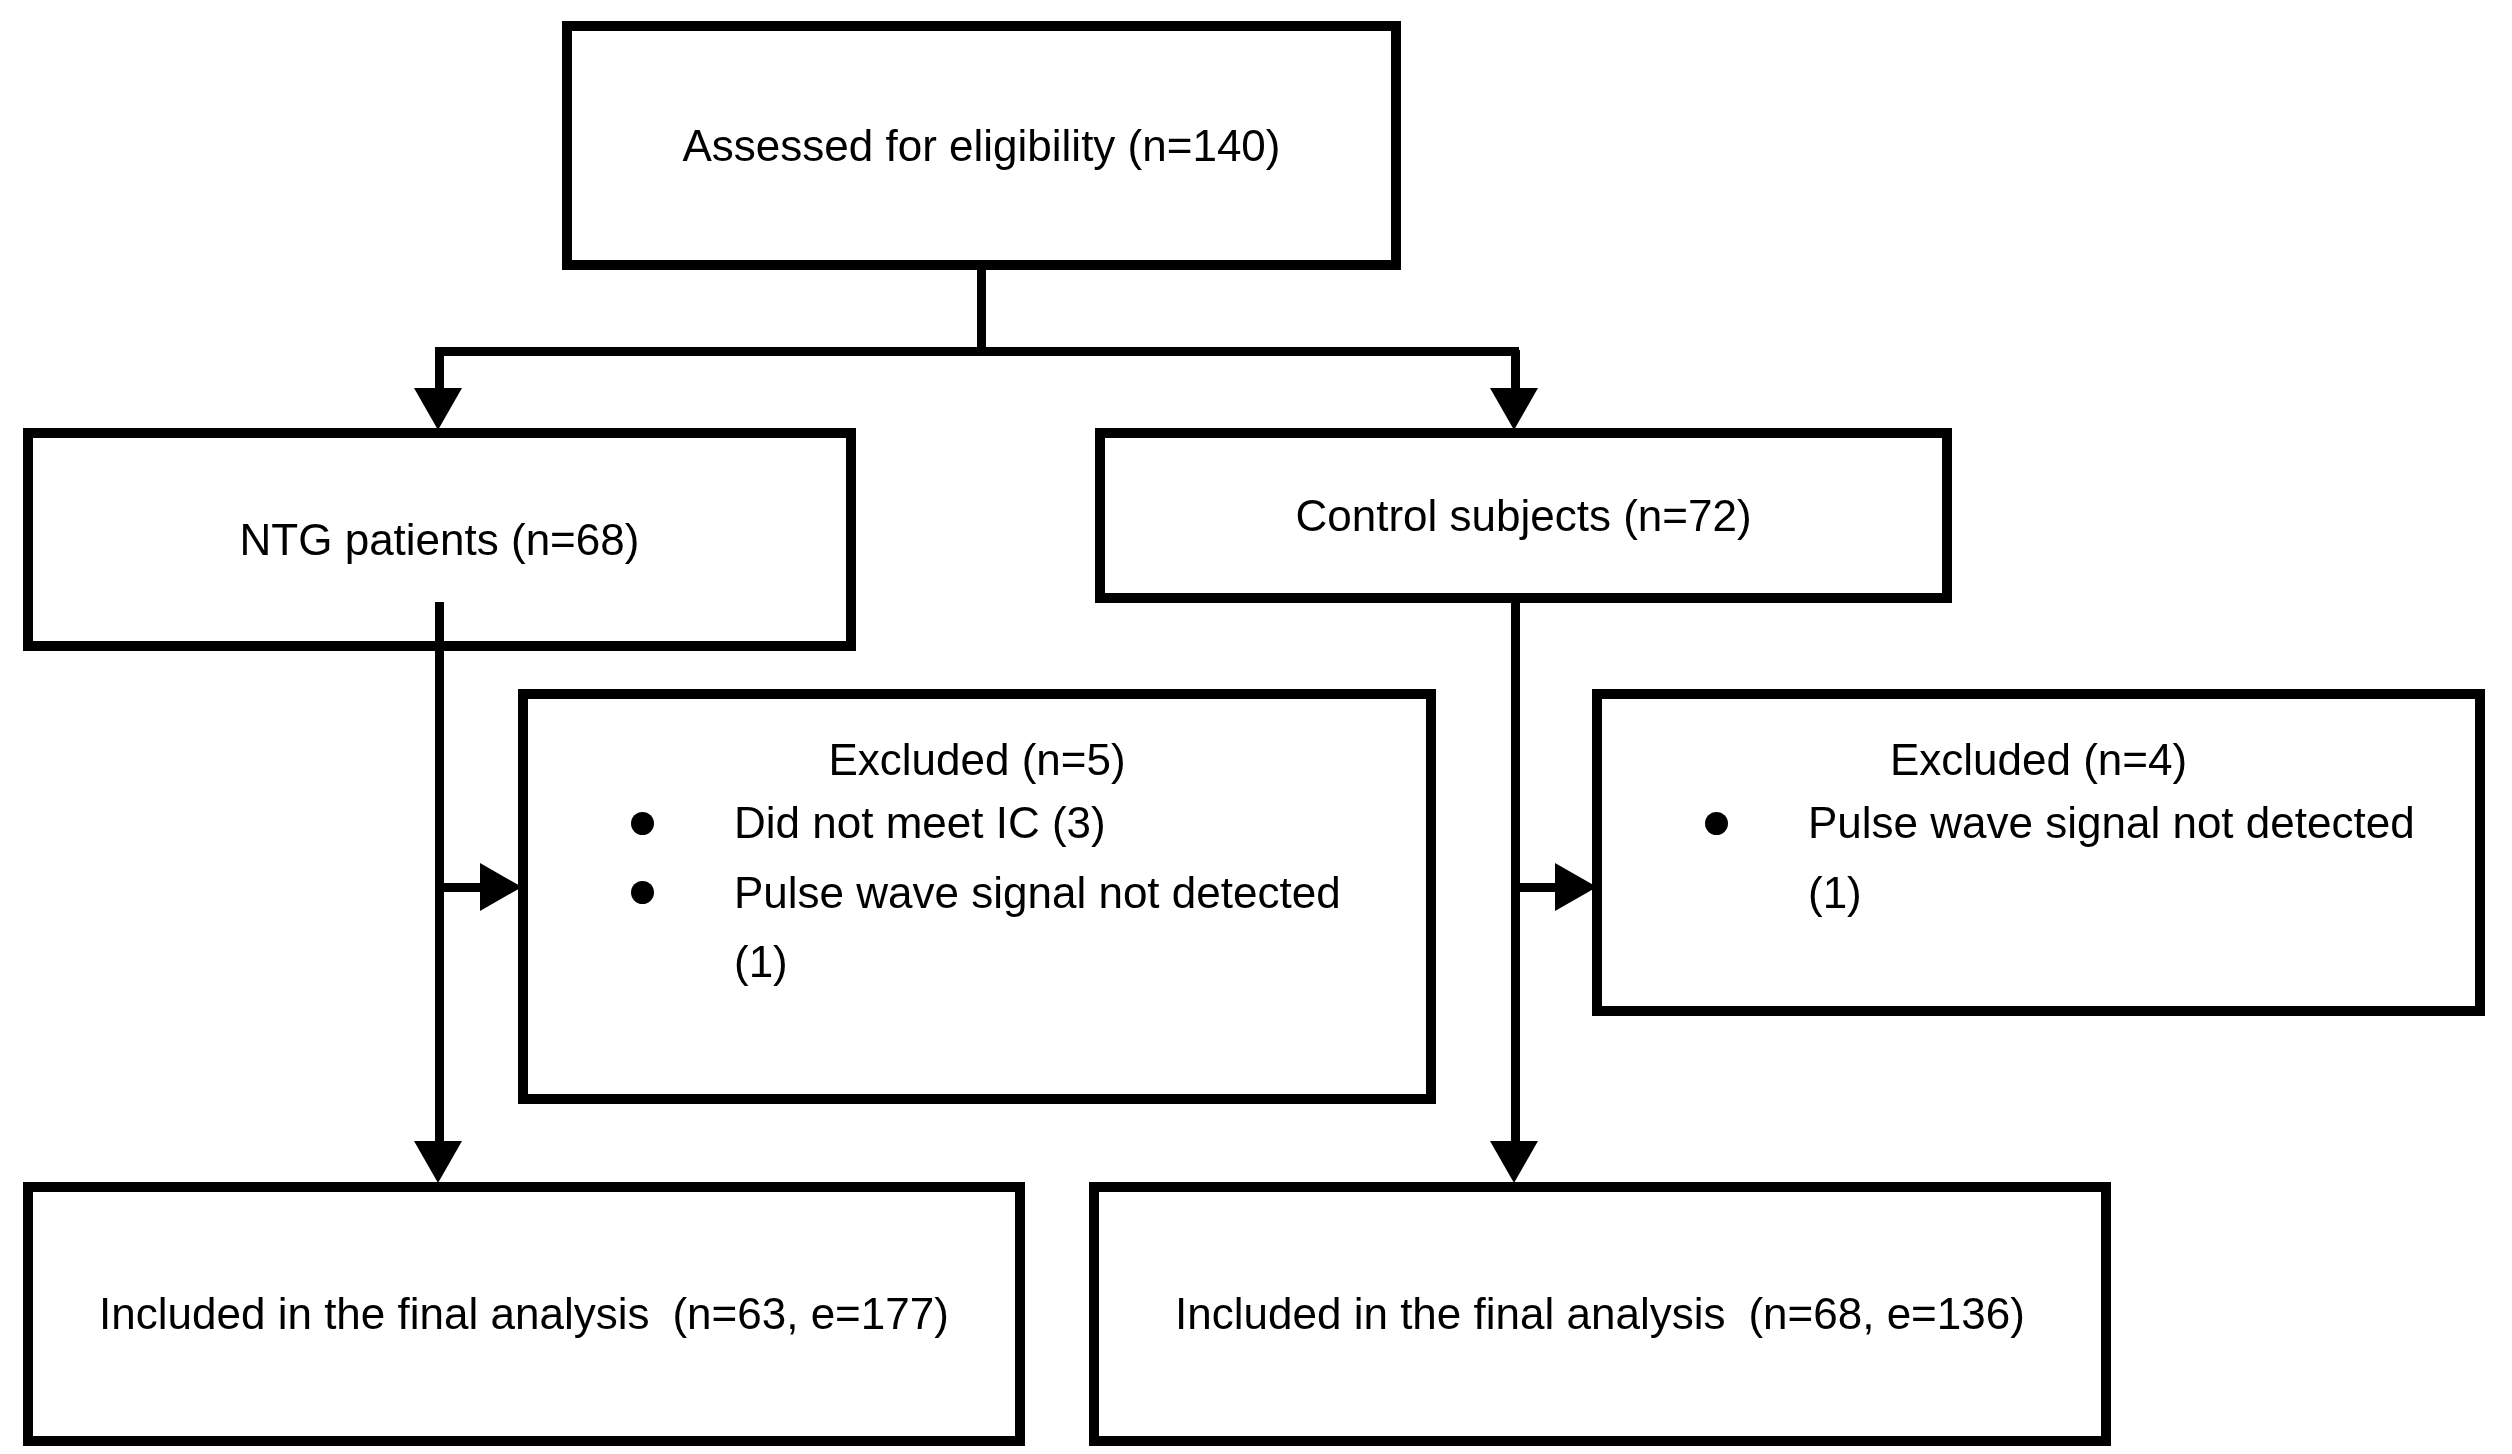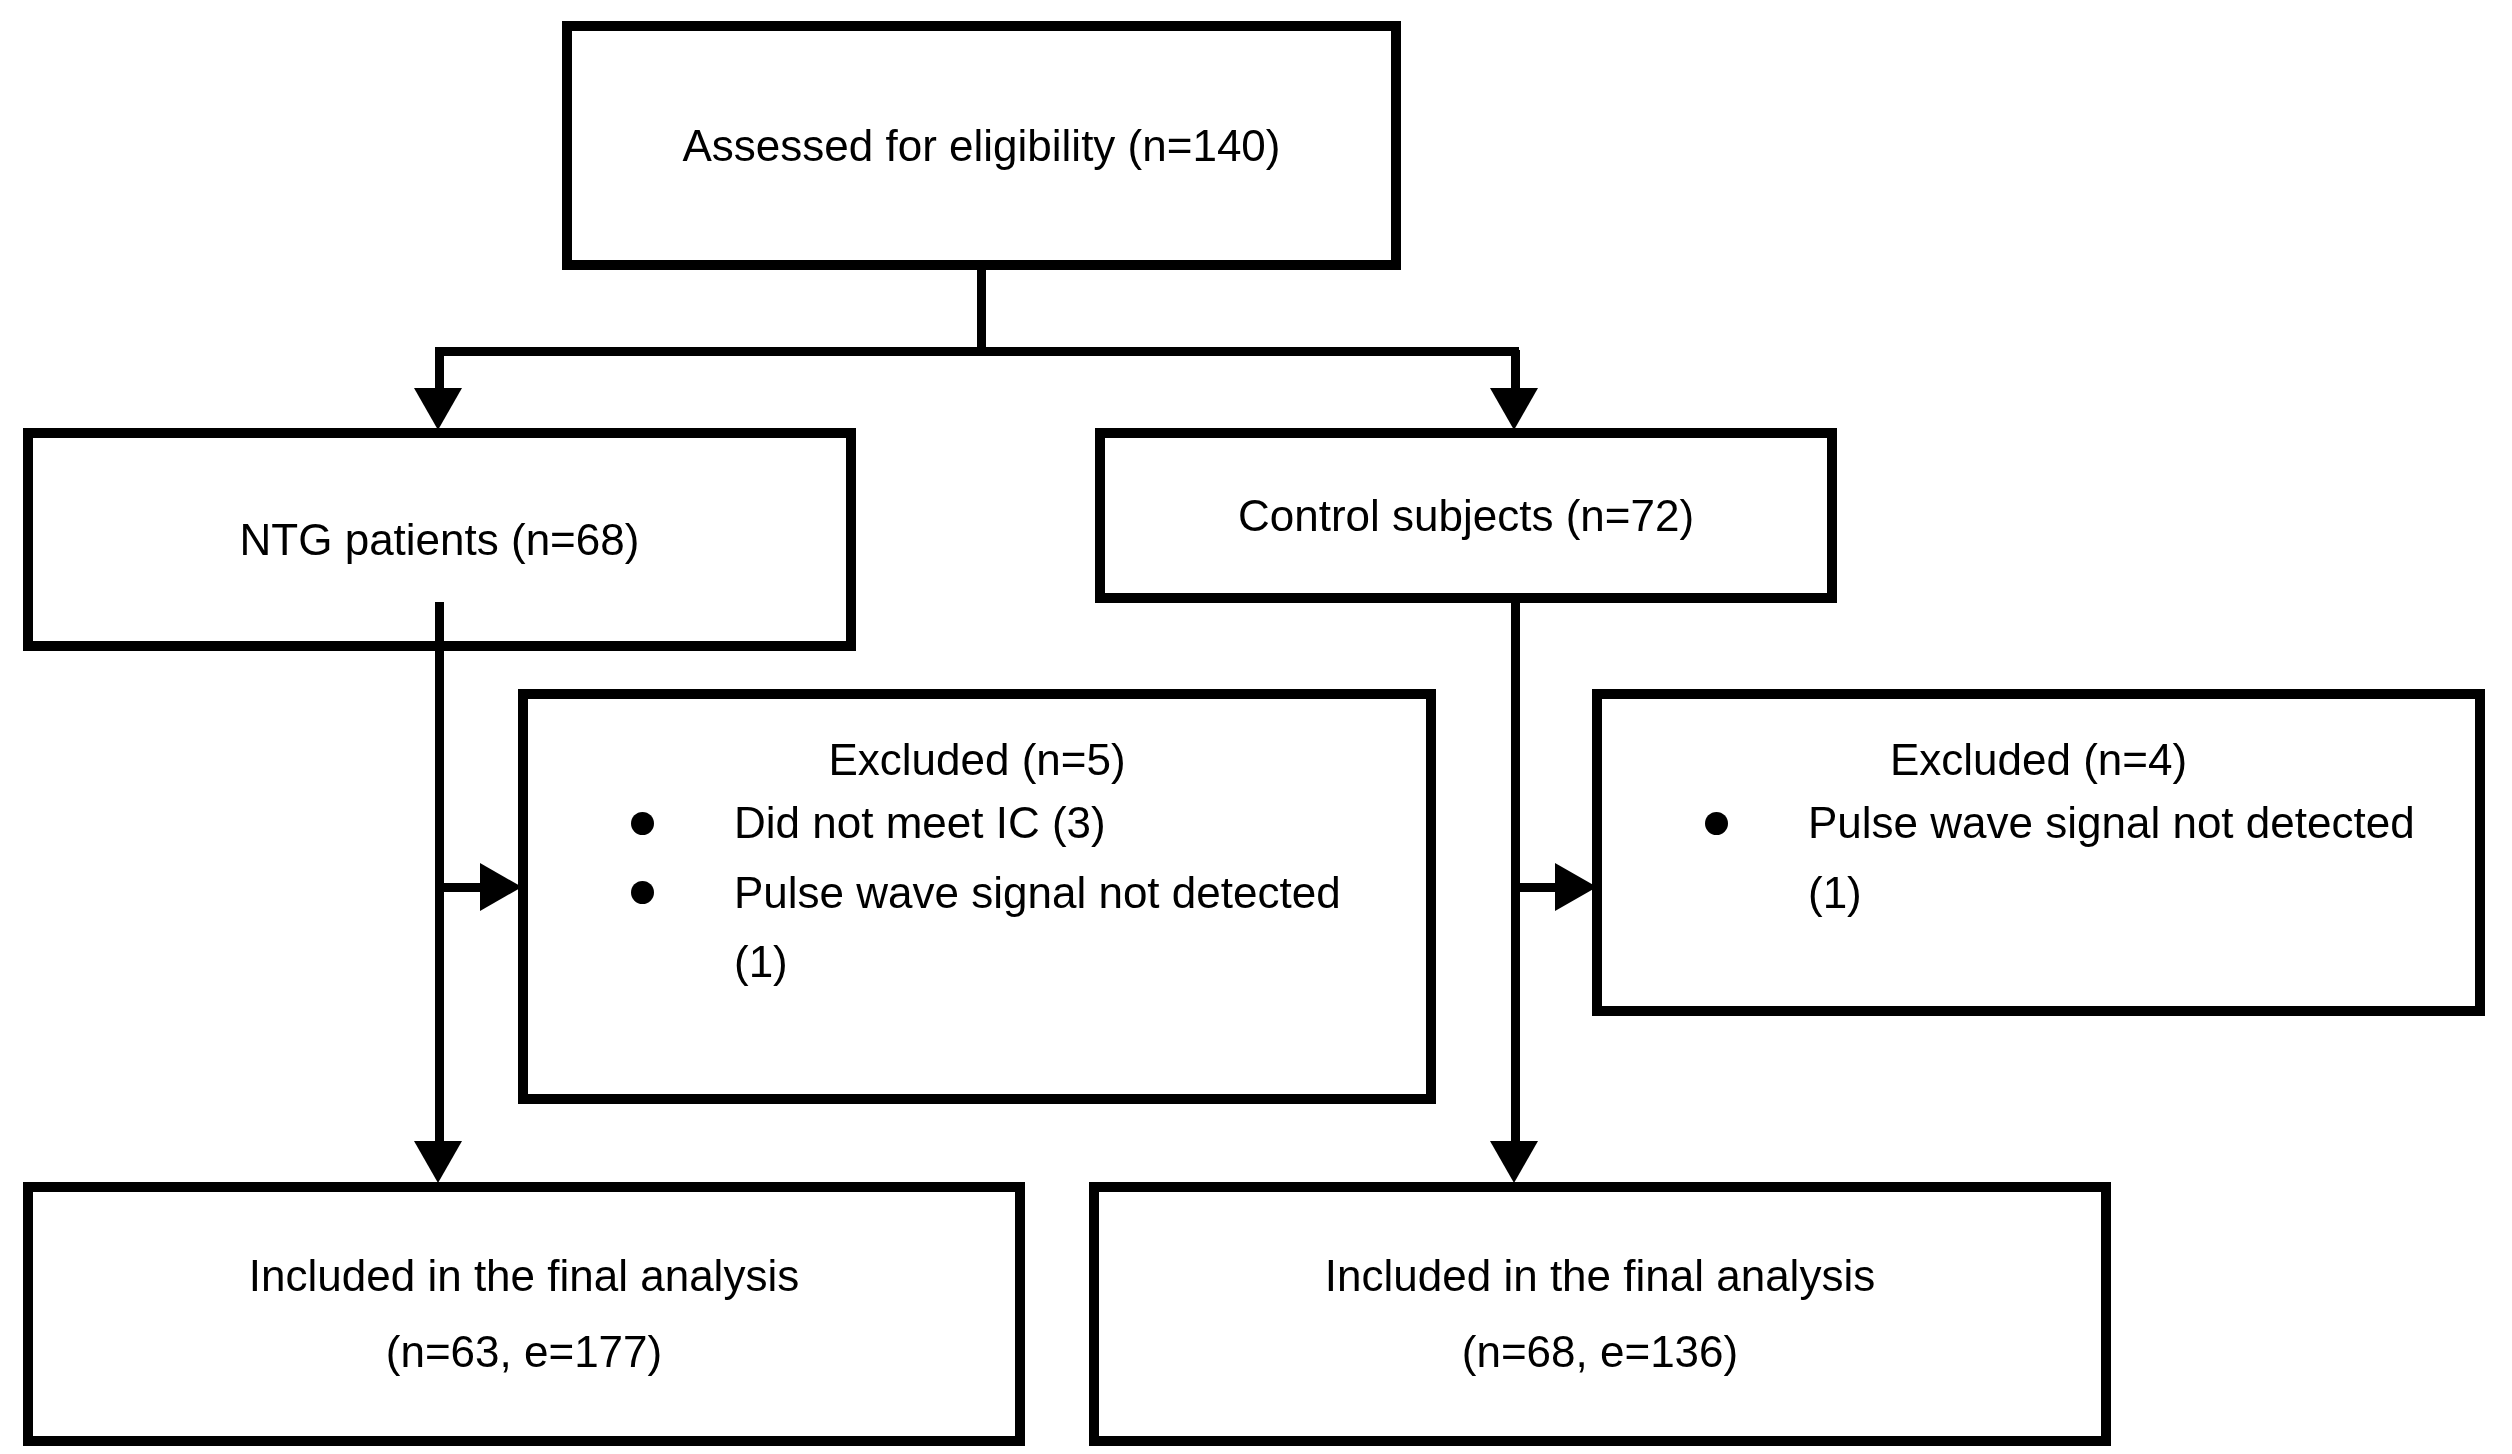--- a/index.html
+++ b/index.html
@@ -25,21 +25,20 @@
     border: 10px solid var(--line, #000000);
   }
   .center {
     display: flex;
     align-items: center;
     justify-content: center;
     text-align: center;
   }
   .twoline {
     display: flex;
-    flex-direction: column;
     align-items: center;
     justify-content: center;
     text-align: center;
     gap: 23px;
     line-height: 1.2;
   }
   .line {
     position: absolute;
     background: var(--line, #000000);
   }
@@ -55,21 +54,21 @@
     position: absolute;
     width: 0;
     height: 0;
     border-top: 24.4px solid transparent;
     border-bottom: 24.4px solid transparent;
     border-left: 42px solid var(--line, #000000);
   }
   
   #assessed-box   { left: 562px;  top: 21.3px;   width: 839px; height: 249px; }
   #ntg-box        { left: 23px;   top: 428px;  width: 833px; height: 223px; }
-  #control-box    { left: 1095px; top: 428px;  width: 742px; height: 175px; }
+  #control-box    { left: 1095px; top: 428px;  width: 857px; height: 175px; }
   #excluded-left-box  { left: 518px;  top: 689px; width: 918px; height: 415px; }
   #excluded-right-box { left: 1592px; top: 689px; width: 893px; height: 327px; }
   #final-left-box  { left: 23px;   top: 1182px; width: 1002px; height: 264px; }
   #final-right-box { left: 1089px; top: 1182px; width: 1022px; height: 264px; }
 
   
   .x-title {
     text-align: center;
     padding-top: 32px;
     line-height: 1.3;

